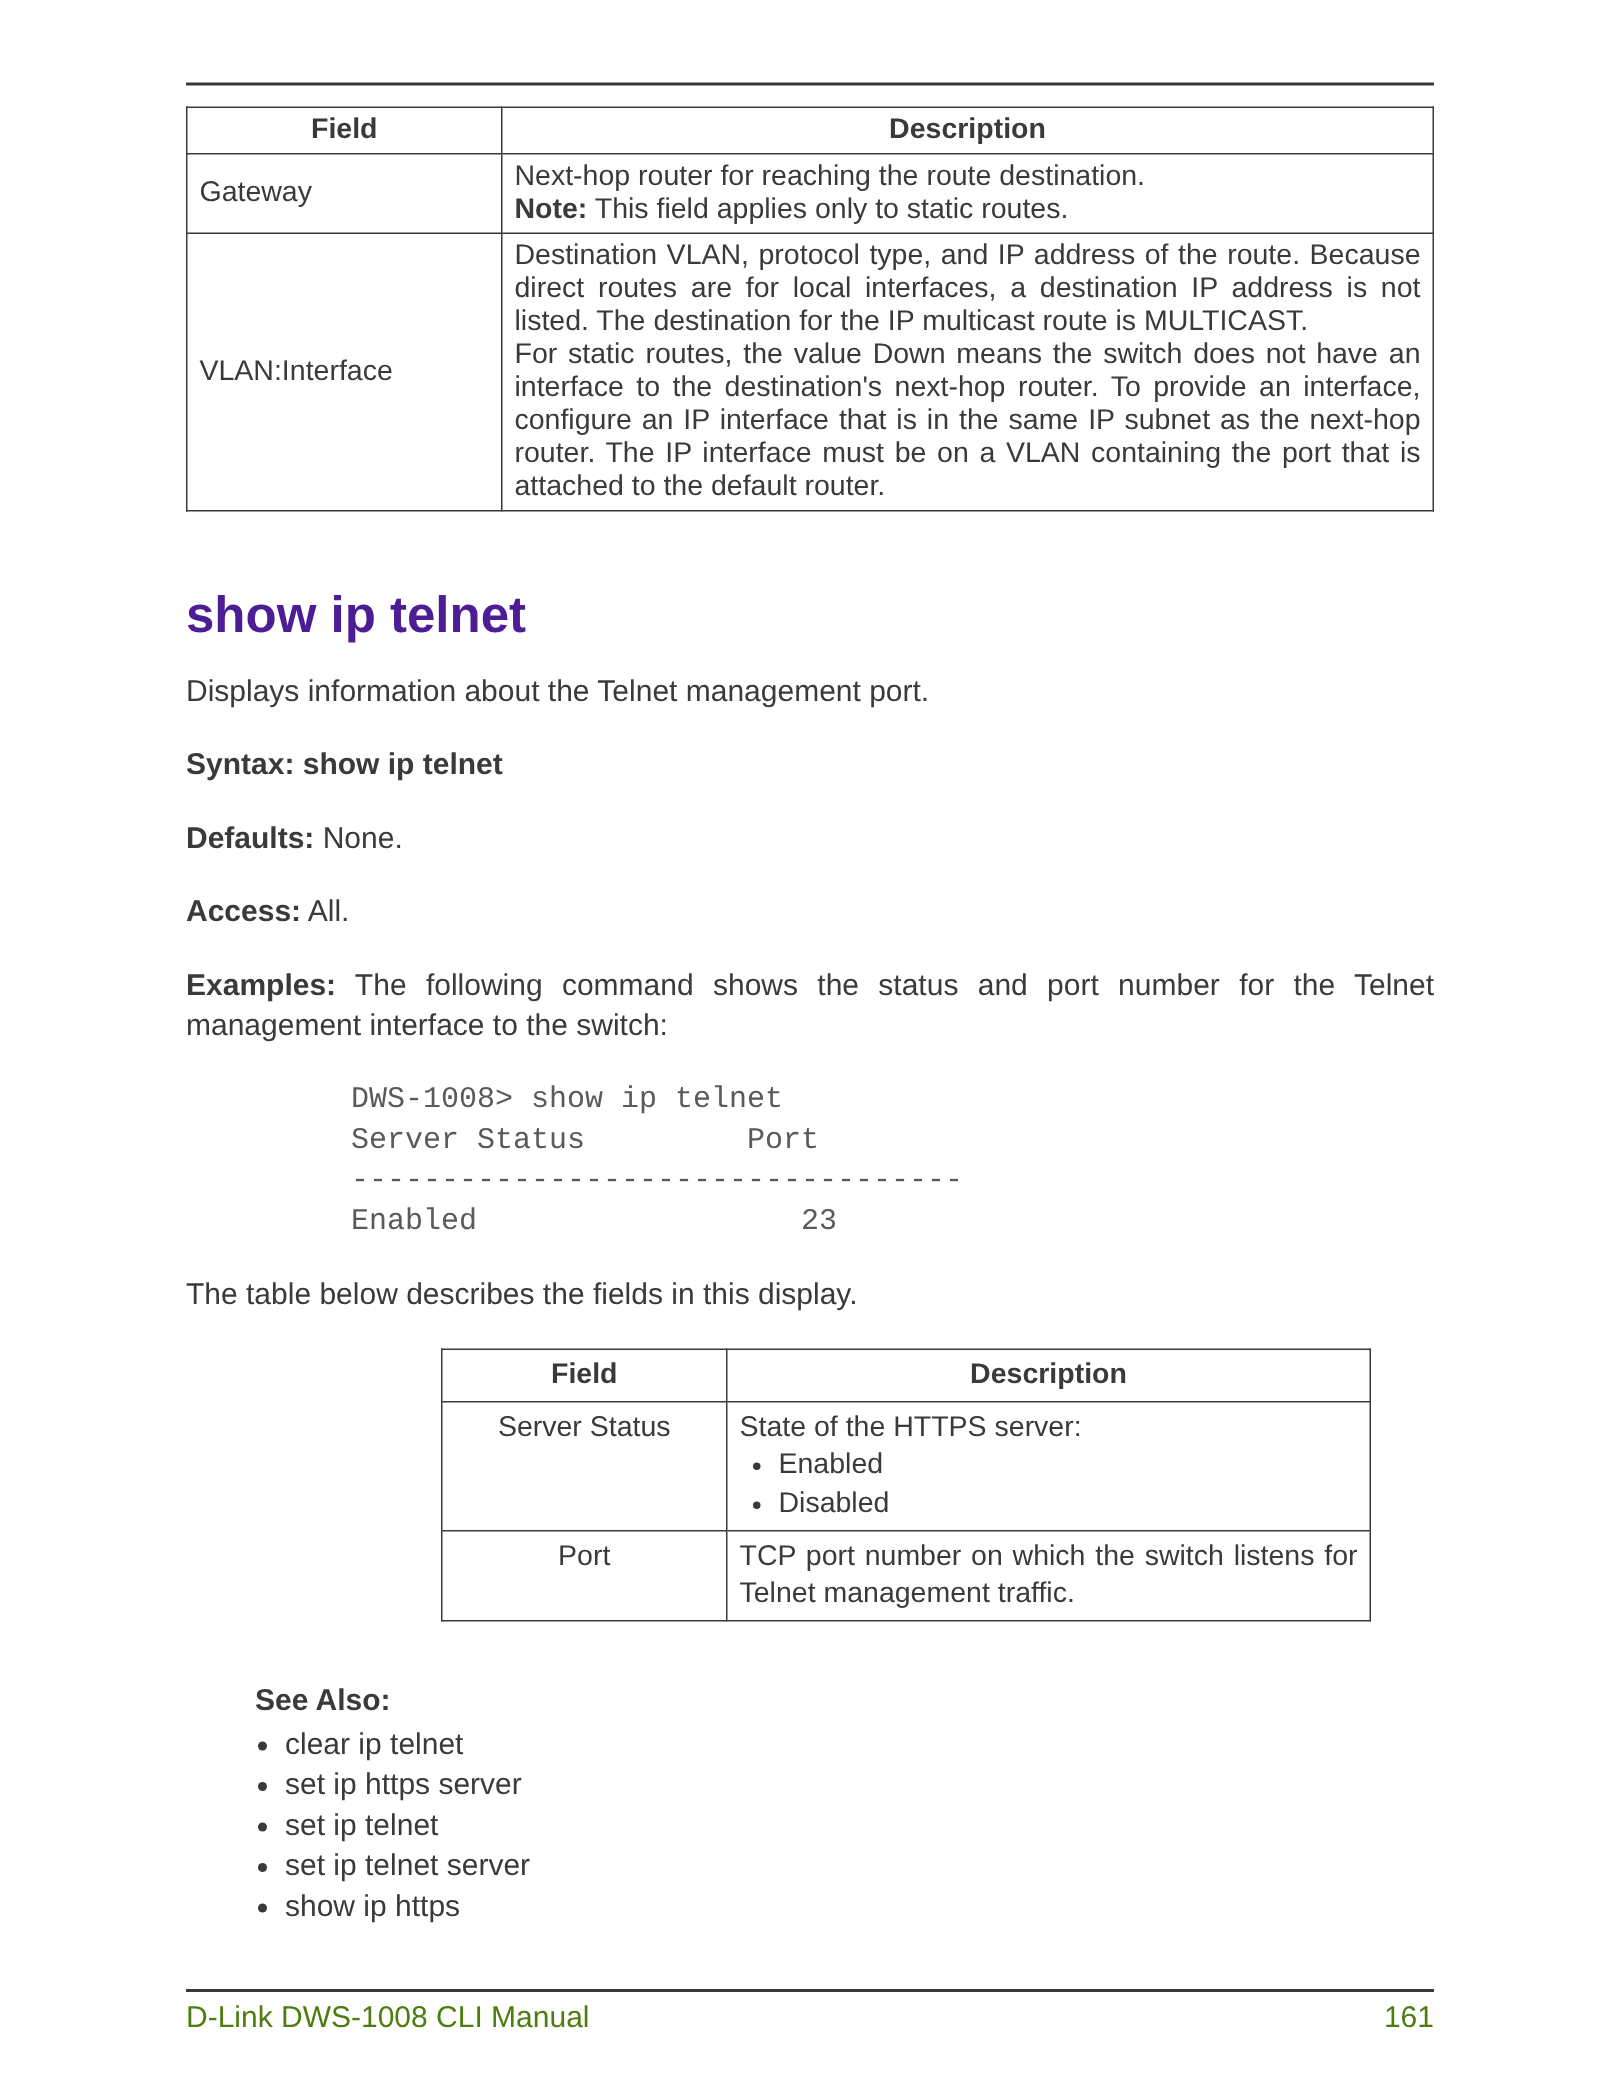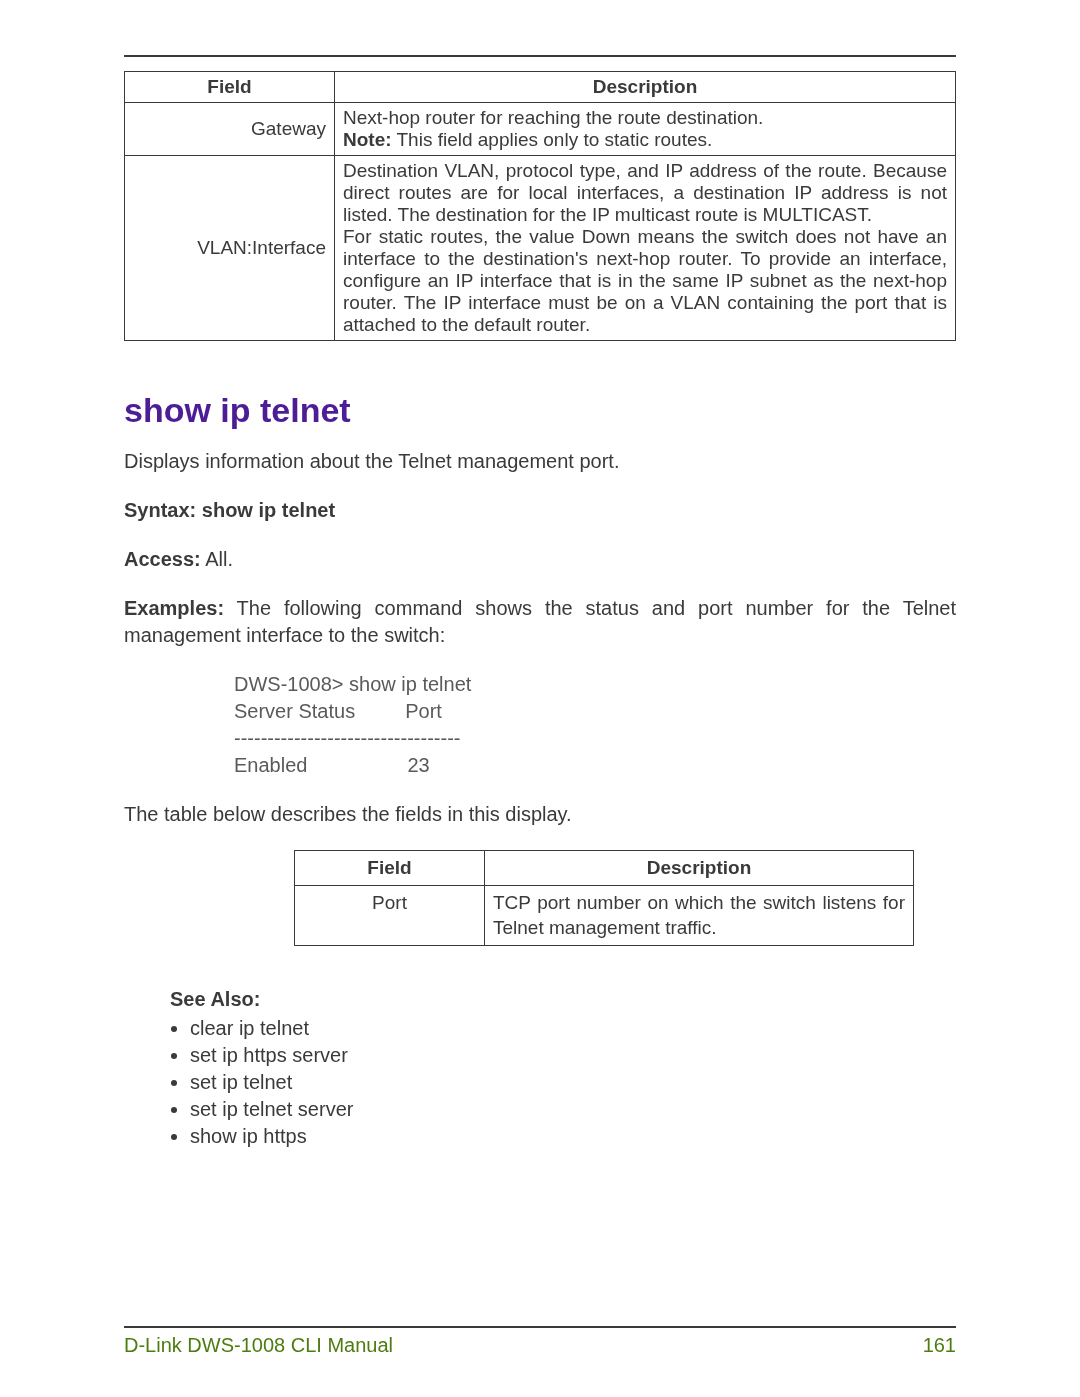--- a/index.html
+++ b/index.html
@@ -30,21 +30,21 @@
   table.fields th, table.fields td {
     border: 1px solid #3a3a3a;
     padding: 4px 8px;
     vertical-align: top;
   }
   table.fields th {
     font-weight: bold;
     text-align: center;
   }
   table.fields td.field-name {
-    text-align: right;
+    text-align: left;
     vertical-align: middle;
     width: 210px;
   }
   table.fields td.desc {
     text-align: justify;
   }
   h2.command {
     font-size: 34px;
     font-weight: bold;
     color: #4c1d95;
@@ -58,21 +58,21 @@
   .indent1 { margin-left: 46px; }
   .para { margin: 0 0 22px 0; }
   .bold { font-weight: bold; }
   .cli-block {
     margin-left: 110px;
     margin-top: 6px;
     margin-bottom: 22px;
     font-size: 20px;
     line-height: 1.35;
     white-space: pre;
-    font-family: Liberation Sans, sans-serif;
+    font-family: Liberation Mono, monospace;
     color: #5a5a5a;
   }
   table.fields2 {
     border-collapse: collapse;
     margin-left: 170px;
     width: 620px;
     font-size: 19px;
     color: #3a3a3a;
   }
   table.fields2 th, table.fields2 td {
@@ -154,20 +154,23 @@
     </tbody>
   </table>
 
   <h2 class="command">show ip telnet</h2>
 
   <div class="body">
     <p class="para indent1">Displays information about the Telnet management port.</p>
 
     <p class="para indent1 bold">Syntax: show ip telnet</p>
 
+    <p class="para indent1">
+      <span class="bold">Defaults:</span><span> None.</span>
+    </p>
 
     <p class="para indent1">
       <span class="bold">Access:</span><span> All.</span>
     </p>
 
     <p class="para indent1" style="text-align:justify">
       <span class="bold">Examples:</span><span> The following command shows the status and port number for the Telnet management interface to the switch:</span>
     </p>
 
     <div class="cli-block">DWS-1008&gt; show ip telnet
@@ -178,20 +181,30 @@
     <p class="para indent1">The table below describes the fields in this display.</p>
 
     <table class="fields2">
       <thead>
         <tr>
           <th>Field</th>
           <th>Description</th>
         </tr>
       </thead>
       <tbody>
+        <tr>
+          <td class="field-name">Server Status</td>
+          <td class="desc">
+            <span>State of the HTTPS server:</span>
+            <ul class="sub">
+              <li>Enabled</li>
+              <li>Disabled</li>
+            </ul>
+          </td>
+        </tr>
         <tr>
           <td class="field-name">Port</td>
           <td class="desc">TCP port number on which the switch listens for Telnet management traffic.</td>
         </tr>
       </tbody>
     </table>
 
     <div style="height:40px"></div>
 
     <div class="indent1">

